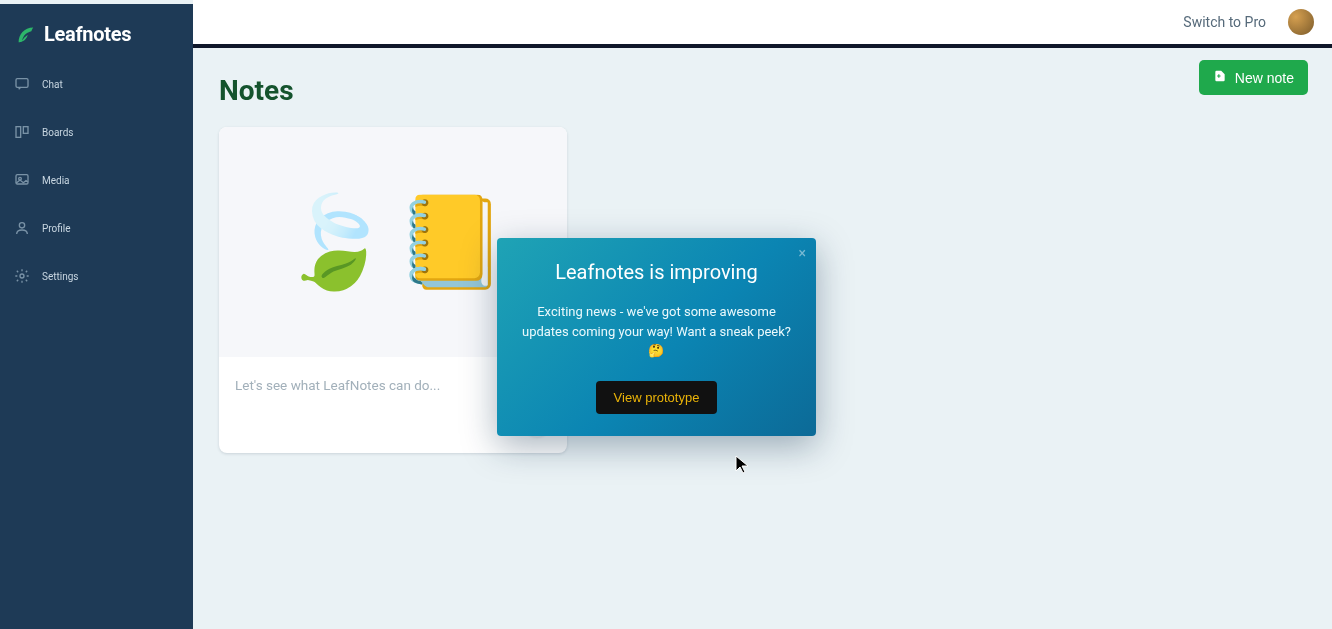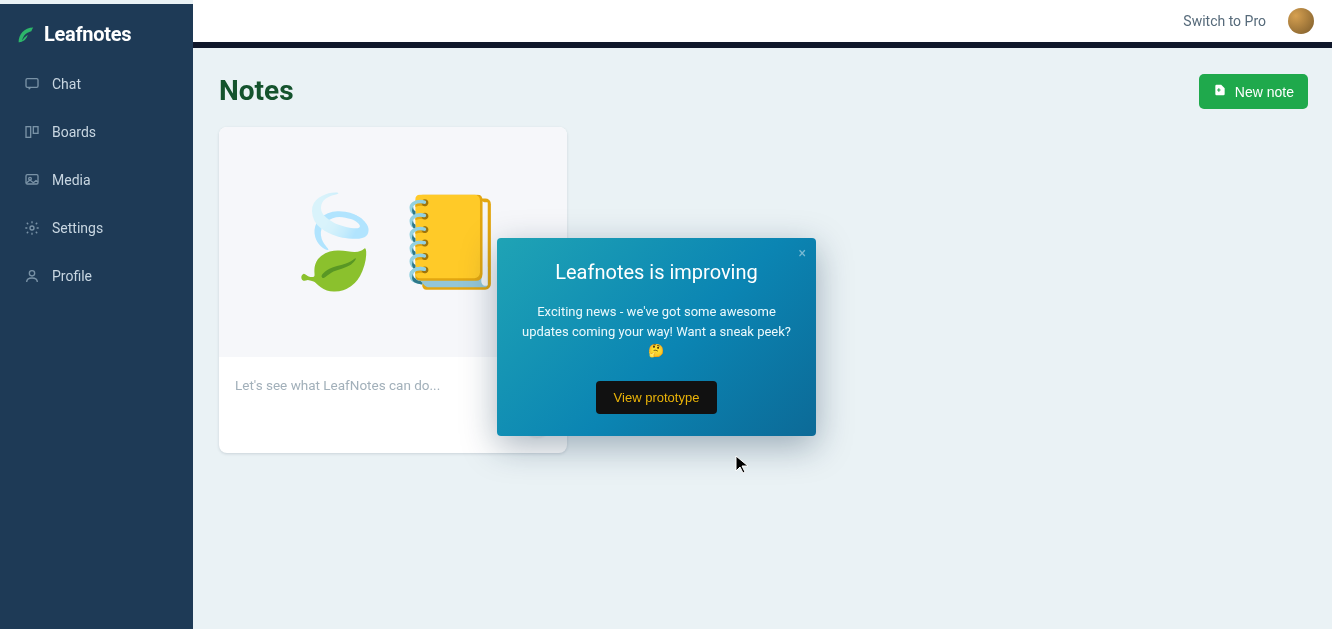--- a/index.html
+++ b/index.html
@@ -32,39 +32,39 @@
   .logo-text {
     font-size: 20px;
     font-weight: 700;
     color: #fff;
     letter-spacing: -0.3px;
   }
   .sidebar-item {
     display: flex;
     align-items: center;
     gap: 12px;
-    padding: 10px 24px;
-    font-size: 14px;
+    padding: 10px 14px;
+    font-size: 10px;
     color: #c8d6e1;
     cursor: pointer;
     margin-bottom: 12px;
   }
   .sidebar-icon { width: 16px; height: 16px; opacity: 0.85; }
 
   
   .header {
     position: absolute;
     left: 193px; right: 0; top: 0;
     height: 48px;
     background: #fff;
     display: flex;
     align-items: center;
     justify-content: flex-end;
     padding: 0 18px;
-    border-bottom: 6px solid #0f172a;
+    border-bottom: 4px solid #0f172a;
     gap: 22px;
   }
   .switch-pro {
     color: #566a7a;
     font-size: 14px;
     cursor: pointer;
   }
   .avatar {
     width: 26px; height: 26px;
     border-radius: 50%;
@@ -78,21 +78,21 @@
     padding: 26px;
   }
   .page-title {
     font-size: 28px;
     font-weight: 700;
     color: #14532d;
     margin-bottom: 20px;
   }
   .new-note-btn {
     position: absolute;
-    top: 26px; right: 24px;
+    top: 12px; right: 24px;
     background: #1fa94c;
     color: #fff;
     border: none;
     border-radius: 5px;
     padding: 9px 14px;
     font-size: 14px;
     font-weight: 500;
     display: flex;
     align-items: center;
     gap: 8px;
@@ -239,35 +239,35 @@
           <circle cx="9" cy="10" r="2"></circle>
           <path d="M3 17l6-5 5 4 4-3 3 2"></path>
         </svg>
     </span>
     <span>Media</span>
   </div>
 
   <div class="sidebar-item">
     <span class="sidebar-icon">
       <svg viewBox="0 0 24 24" fill="none" stroke="#8aa2b5" stroke-width="2">
+          <circle cx="12" cy="8" r="4"></circle>
+          <path d="M4 21c0-4 4-6 8-6s8 2 8 6"></path>
+        </svg>
+    </span>
+    <span>Profile</span>
+  </div>
+
+  <div class="sidebar-item">
+    <span class="sidebar-icon">
+      <svg viewBox="0 0 24 24" fill="none" stroke="#8aa2b5" stroke-width="2">
           <circle cx="12" cy="12" r="3"></circle>
           <path d="M12 2v3M12 19v3M4.2 4.2l2.1 2.1M17.7 17.7l2.1 2.1M2 12h3M19 12h3M4.2 19.8l2.1-2.1M17.7 6.3l2.1-2.1"></path>
         </svg>
     </span>
     <span>Settings</span>
-  </div>
-
-  <div class="sidebar-item">
-    <span class="sidebar-icon">
-      <svg viewBox="0 0 24 24" fill="none" stroke="#8aa2b5" stroke-width="2">
-          <circle cx="12" cy="8" r="4"></circle>
-          <path d="M4 21c0-4 4-6 8-6s8 2 8 6"></path>
-        </svg>
-    </span>
-    <span>Profile</span>
   </div>
 </nav>
 
 <header class="header">
   <span class="switch-pro">Switch to Pro</span>
   <div class="avatar"></div>
 </header>
 
 <main class="main">
   <h1 class="page-title">Notes</h1>

